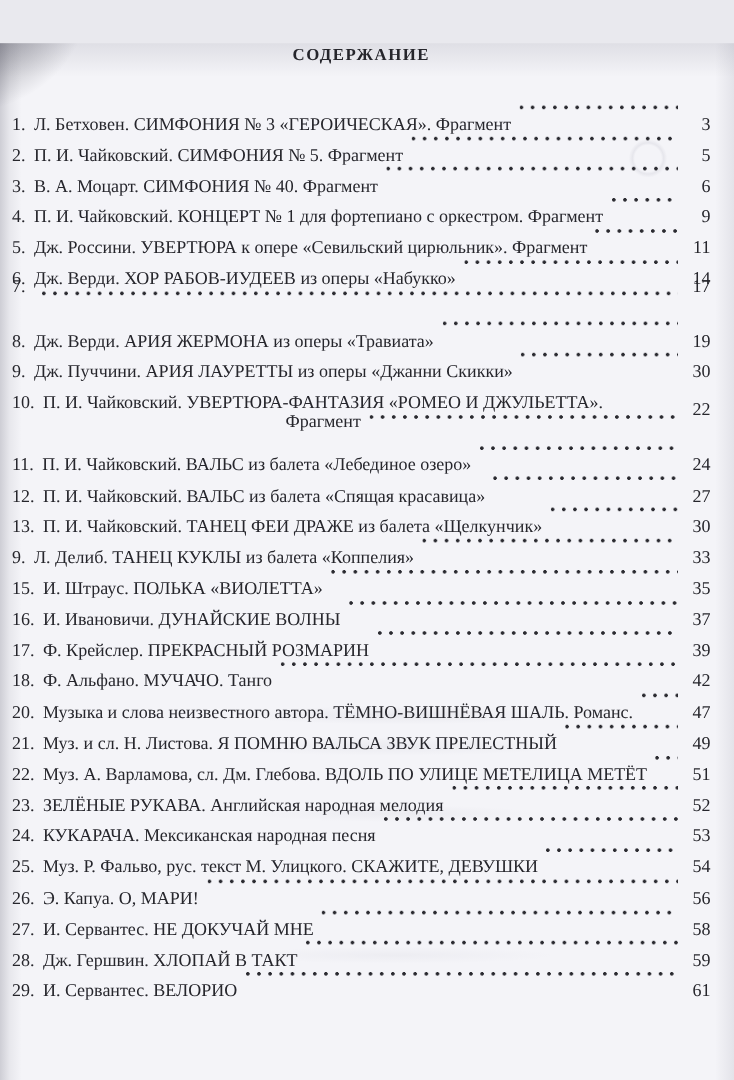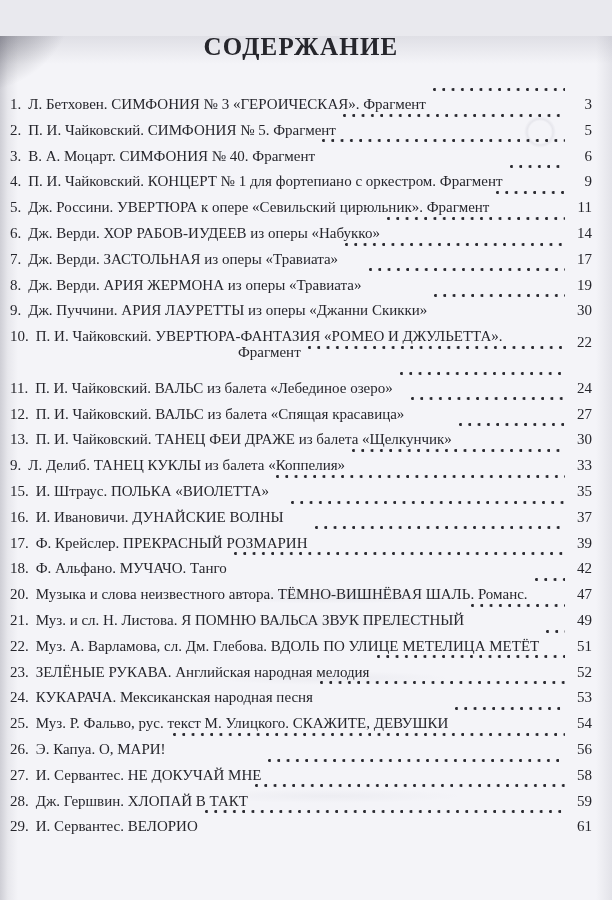--- a/index.html
+++ b/index.html
@@ -32,21 +32,21 @@
       radial-gradient(170px 10px at 330px 642px, rgba(120,120,142,0.07), rgba(120,120,142,0) 70%),
       radial-gradient(190px 10px at 330px 760px, rgba(120,120,142,0.06), rgba(120,120,142,0) 70%);
   }
   .content {
     position: relative;
     padding: 0 20px 0 10px;
   }
   h1.toc-title {
     margin: 36px 0 0 0;
     text-align: center;
-    font-size: 25px;
+    font-size: 14px;
     line-height: 22px;
     font-weight: bold;
     letter-spacing: 1.2px;
   }
   ol.toc {
     list-style: none;
     margin: 14px 0 0 0;
     padding: 0;
   }
   li.toc-row { margin: 0; padding: 0; }
@@ -140,21 +140,20 @@
       <span class="txt">Дж. Верди. ХОР РАБОВ-ИУДЕЕВ из оперы «Набукко»</span>
 
       <span class="leader"></span>
       <span class="pg">14</span>
     </div>
 
   </li>
         <li class="toc-row">
     <div class="l1">
       <span class="num">7.</span>
-      <span class="txt">Дж. Верди. ЗАСТОЛЬНАЯ из оперы «Травиата»</span>
 
       <span class="leader"></span>
       <span class="pg">17</span>
     </div>
 
   </li>
         <li class="toc-row">
     <div class="l1">
       <span class="num">8.</span>
       <span class="txt">Дж. Верди. АРИЯ ЖЕРМОНА из оперы «Травиата»</span>

